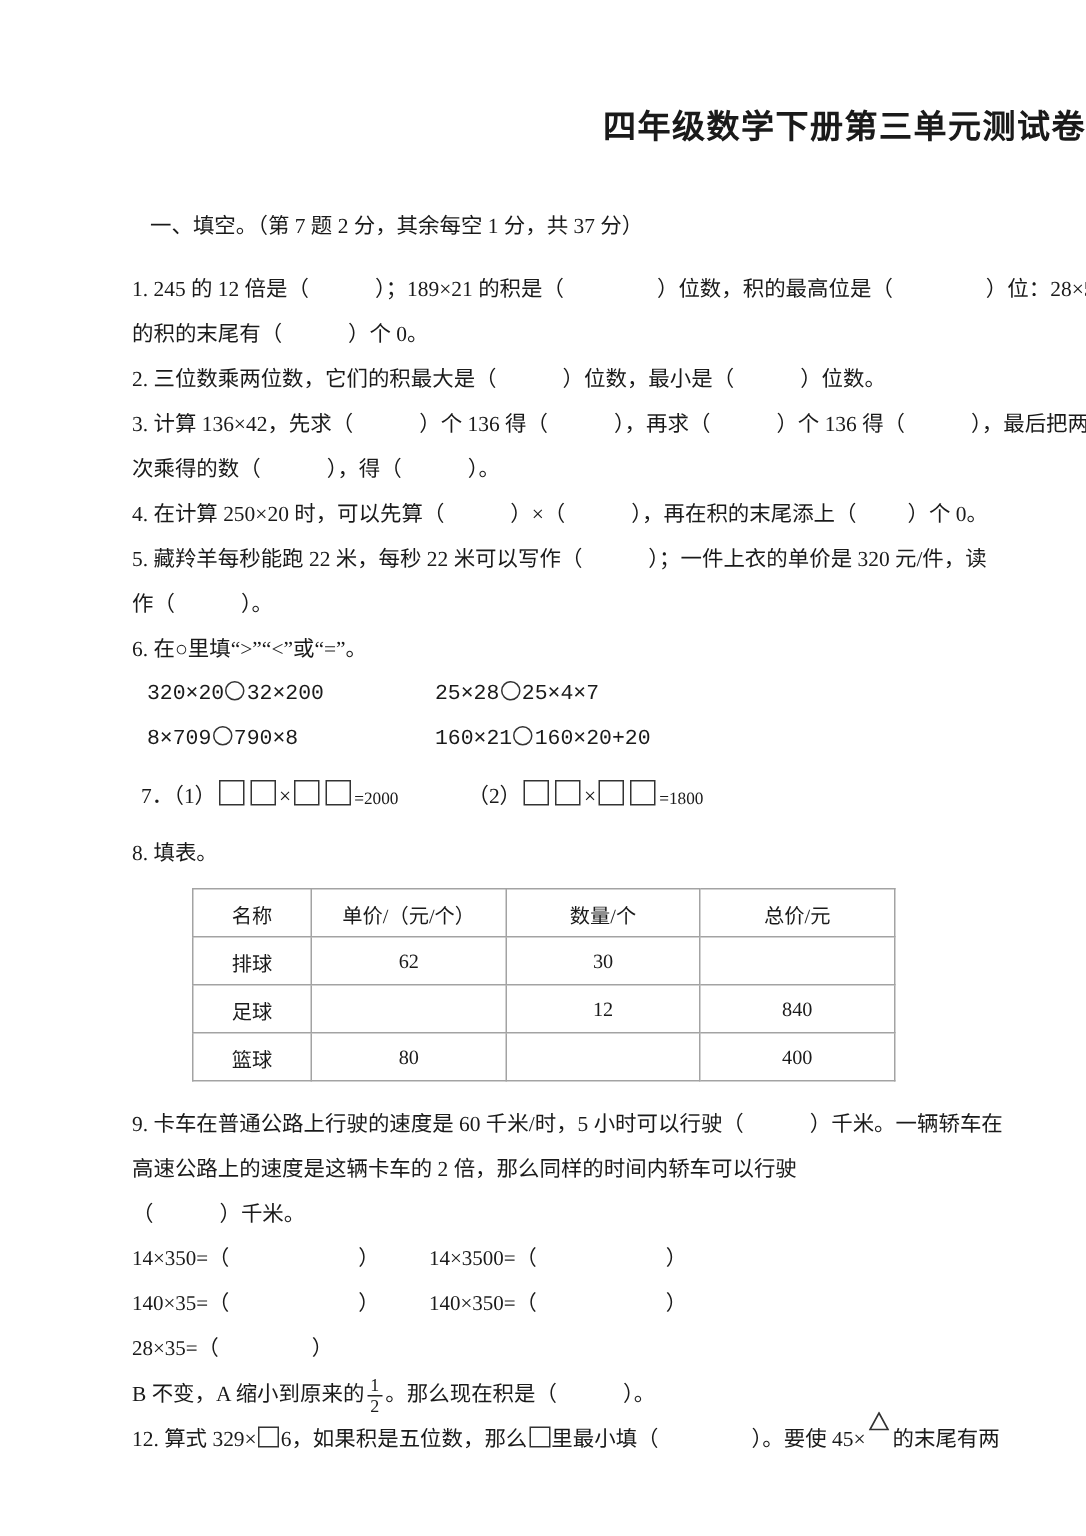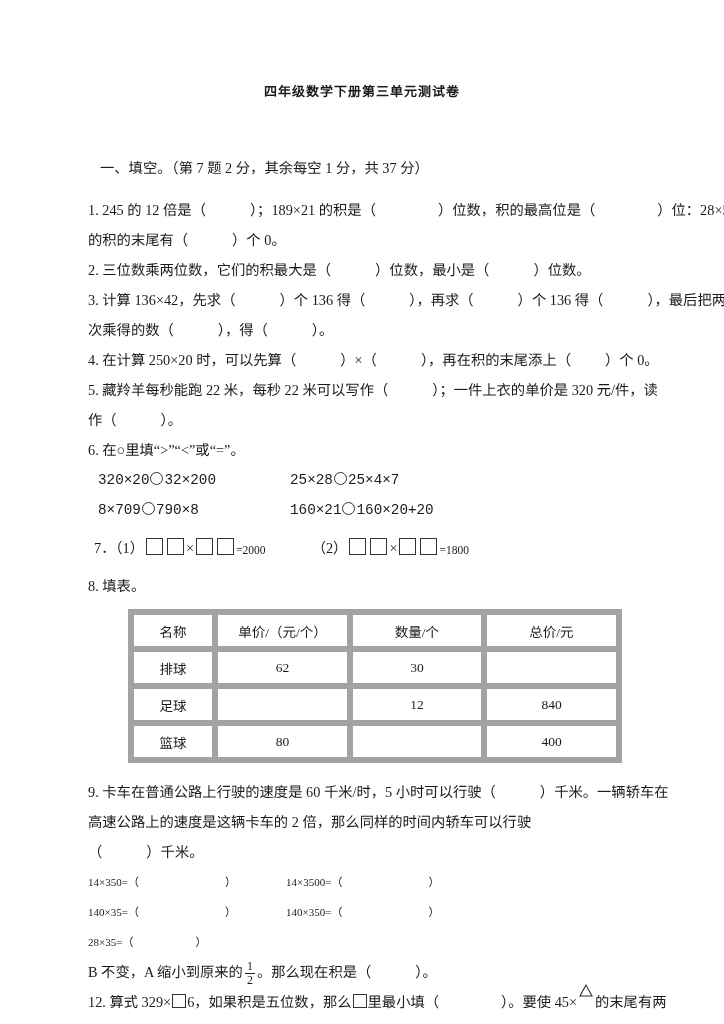--- a/index.html
+++ b/index.html
@@ -17,25 +17,25 @@
     overflow: hidden;
   }
   .page {
     position: relative;
     width: 724px;
     height: 1024px;
     box-sizing: border-box;
     padding: 0;
   }
   .paper-title {
-    text-align: center;
-    font-size: 13px;
+    text-align: right;
+    font-size: 22px;
     font-weight: bold;
     letter-spacing: 1px;
-    margin: 15px;
+    margin: 0;
     padding-top: 66px;
     padding-bottom: 0;
     font-family: "Liberation Serif", "DejaVu Serif", serif;
   }
   .content {
     padding-left: 88px;
     padding-right: 84px;
     padding-top: 26px;
   }
   .section-head {
@@ -116,34 +116,34 @@
   .tbl-wrap {
     padding-top: 8px;
     padding-left: 40px;
   }
   table.fill-table {
     border-collapse: collapse;
     width: 464px;
     table-layout: fixed;
   }
   table.fill-table td {
-    border: 6px solid #a3a3a3;
+    border: 1px solid #a3a3a3;
     height: 31px;
     text-align: center;
     vertical-align: middle;
     font-size: 13.5px;
     padding: 0;
   }
   table.fill-table td.c0 { width: 78px; }
   table.fill-table td.c1 { width: 129px; }
   table.fill-table td.c2 { width: 128px; }
   table.fill-table td.c3 { width: 129px; }
   .spacer-14 { height: 14px; }
   .ten-row {
-    font-size: 11px;
+    font-size: 14px;
     line-height: 30px;
     margin: 0;
     white-space: nowrap;
   }
   .ten-col { display: inline-block; width: 198px; }
   .frac {
     display: inline-block;
     vertical-align: -7px;
     text-align: center;
     font-size: 12px;

